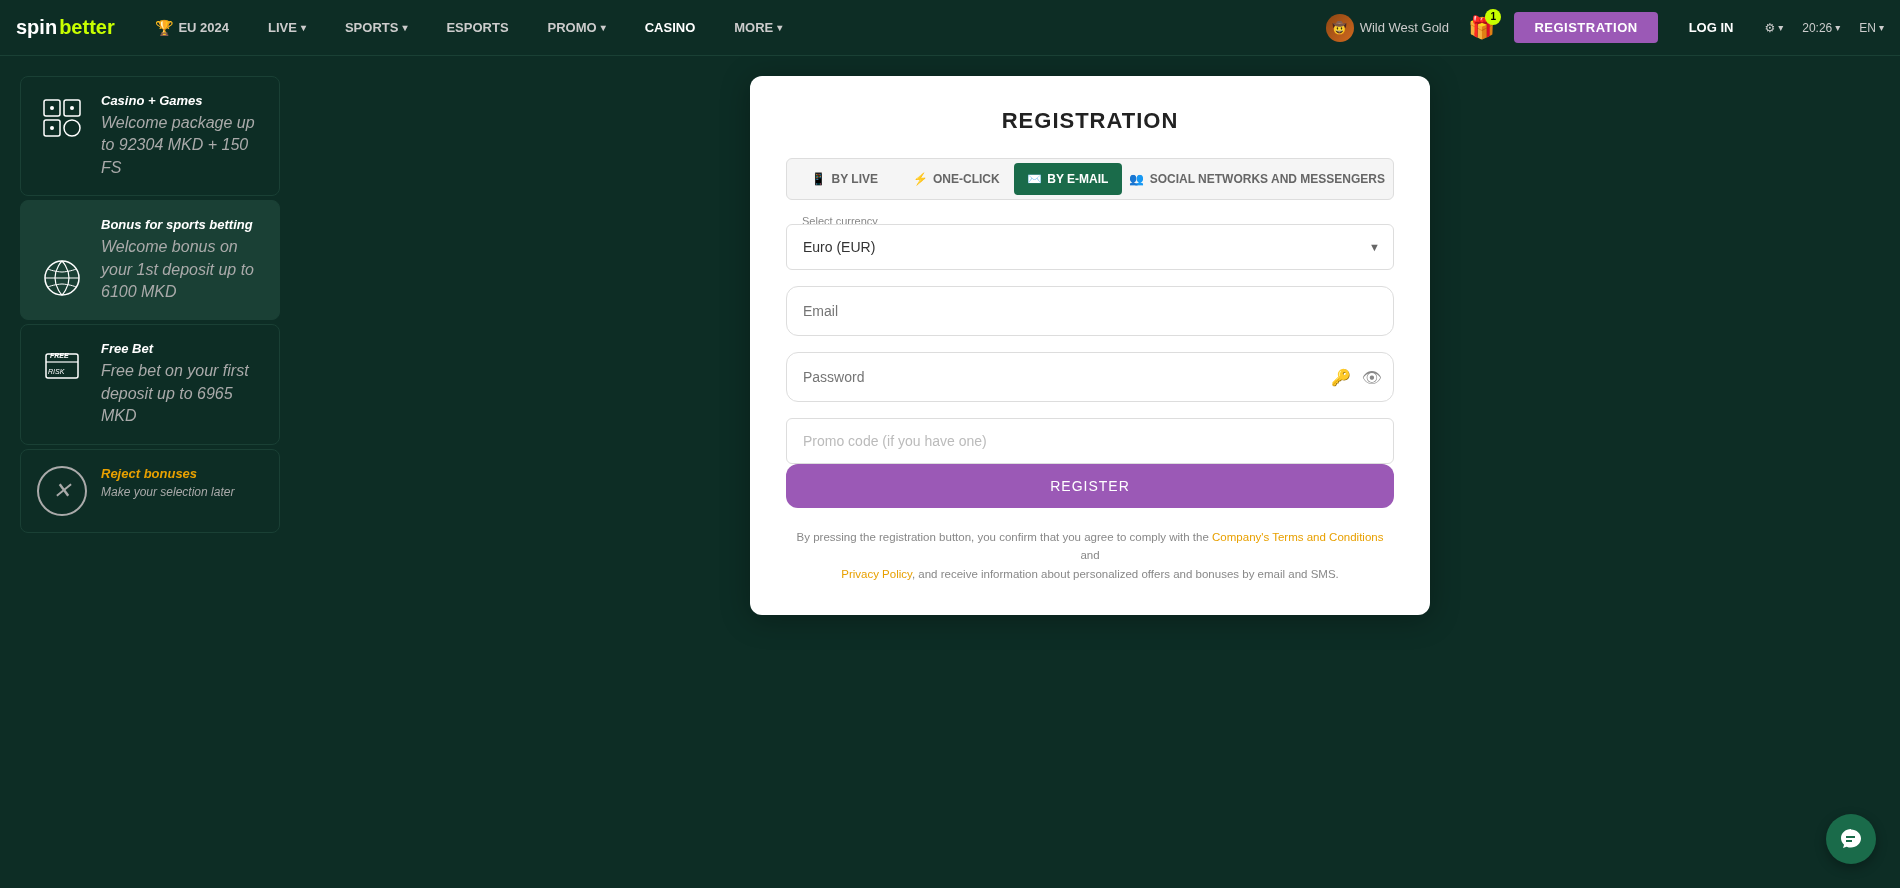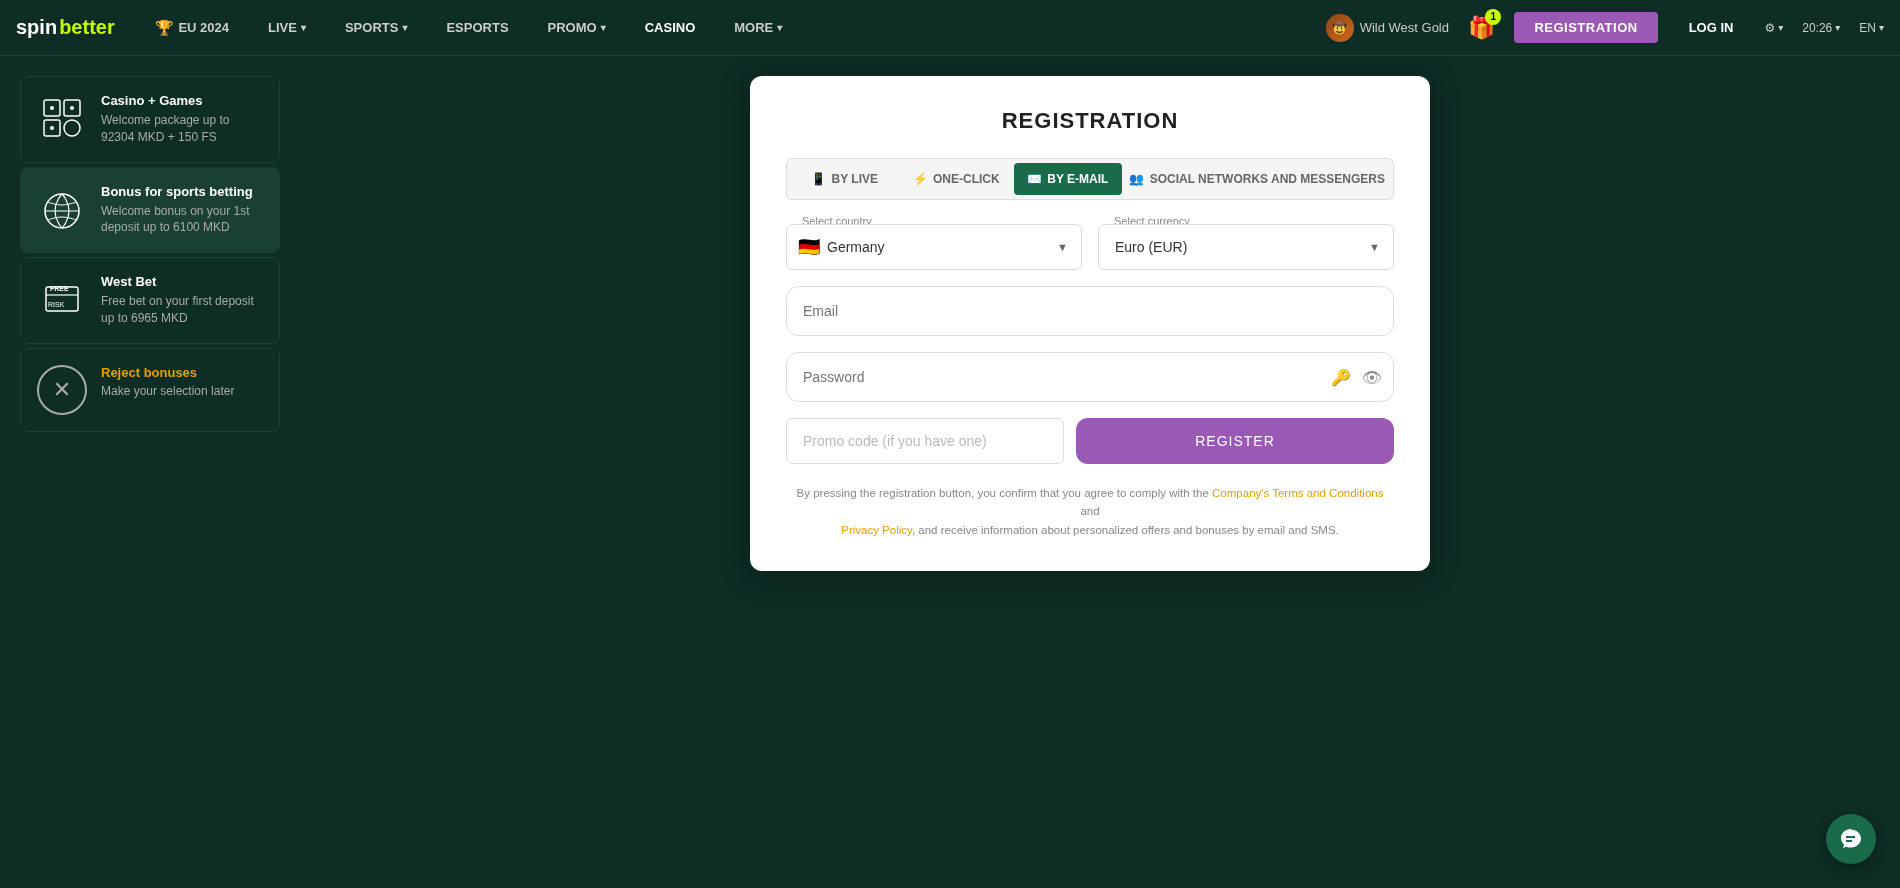--- a/index.html
+++ b/index.html
@@ -113,20 +113,21 @@
       min-height: calc(888px - 56px);
       position: relative;
     }
 
     
     .left-panel {
       width: 280px;
       min-width: 280px;
       background-color: transparent;
       padding: 20px 0 20px 20px;
+      font-style: italic;
     }
     .bonus-card {
       background: #0d2d25;
       border: 1px solid #1a4035;
       border-radius: 8px;
       padding: 16px;
       margin-bottom: 4px;
       display: flex;
       align-items: flex-start;
       gap: 14px;
@@ -143,21 +144,21 @@
       justify-content: center;
     }
     .bonus-icon svg { width: 44px; height: 44px; }
     .bonus-text h3 {
       font-size: 13px;
       font-weight: 700;
       color: #fff;
       margin-bottom: 4px;
     }
     .bonus-text p {
-      font-size: 12px;
+      font-size: 16px;
       color: #aaa;
       line-height: 1.4;
     }
     .reject-card {
       background: #0d2d25;
       border: 1px solid #1a4035;
       border-radius: 8px;
       padding: 16px;
       display: flex;
       align-items: flex-start;
@@ -320,22 +321,22 @@
       align-items: center;
     }
     .pw-icon {
       font-size: 16px;
       color: #888;
       cursor: pointer;
     }
 
     .promo-register-row {
       display: flex;
-      gap: 12px;
       margin-bottom: 20px;
+      flex-direction: column;
     }
     .promo-input {
       flex: 1;
     }
     .promo-input input {
       width: 100%;
       padding: 14px 16px;
       border: 1px solid #ddd;
       border-radius: 6px;
       font-size: 14px;
@@ -496,21 +497,21 @@
     <div class="bonus-card">
       <div class="bonus-icon">
         <svg viewBox="0 0 44 44" fill="none" xmlns="http://www.w3.org/2000/svg">
           <rect x="6" y="10" width="32" height="24" rx="2" stroke="#fff" stroke-width="1.5" fill="none"></rect>
           <line x1="6" y1="18" x2="38" y2="18" stroke="#fff" stroke-width="1.2"></line>
           <text x="10" y="14" fill="#fff" font-size="7" font-family="Arial" font-weight="700">FREE</text>
           <text x="8" y="30" fill="#fff" font-size="7" font-family="Arial">RISK</text>
         </svg>
       </div>
       <div class="bonus-text">
-        <h3>West Bet</h3>
+        <h3>Free Bet</h3>
         <p>Free bet on your first deposit up to 6965 MKD</p>
       </div>
     </div>
 
     <div class="reject-card">
       <div class="reject-icon">
         <span>✕</span>
       </div>
       <div class="reject-text">
         <h3>Reject bonuses</h3>
@@ -536,29 +537,20 @@
           <span>✉️</span>
           <span>BY E-MAIL</span>
         </div>
         <div class="reg-tab">
           <span>👥</span>
           <span>SOCIAL NETWORKS AND MESSENGERS</span>
         </div>
       </div>
 
       <div class="form-row">
-        <div class="form-group">
-          <label>Select country</label>
-          <div class="select-wrapper select-with-flag">
-            <span class="flag-in-select">🇩🇪</span>
-            <select>
-              <option value="DE">Germany</option>
-            </select>
-          </div>
-        </div>
         <div class="form-group">
           <label>Select currency</label>
           <div class="select-wrapper">
             <select>
               <option value="EUR">Euro (EUR)</option>
             </select>
           </div>
         </div>
       </div>
 

